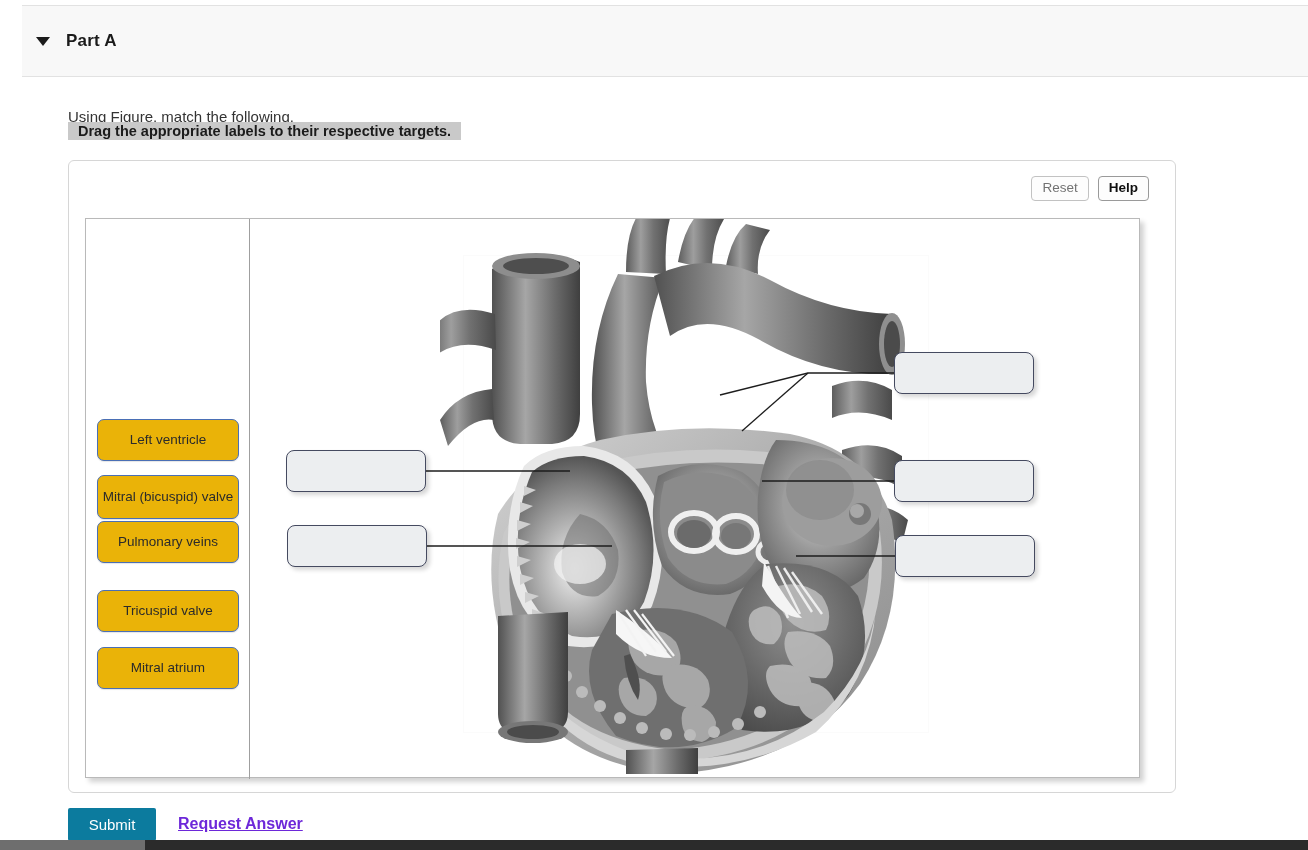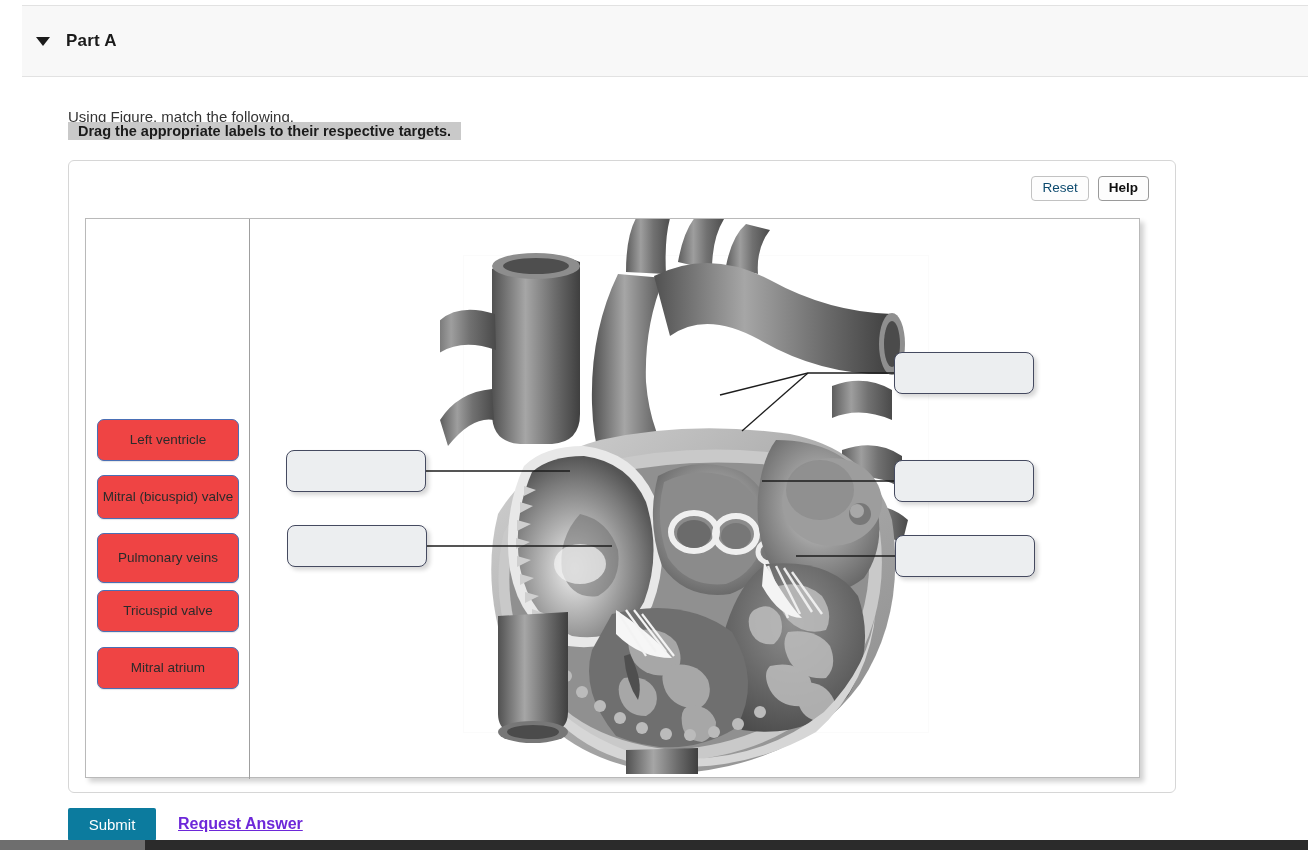--- a/index.html
+++ b/index.html
@@ -59,41 +59,41 @@
   .tool-btn {
     font-family: "Liberation Sans", sans-serif;
     font-size: 13.5px;
     padding: 3px 10px 4px 10px;
     border: 1px solid #b4b4b4;
     border-radius: 4px;
     background: #fdfdfd;
     cursor: pointer;
     line-height: 16px;
   }
-  .tool-btn.disabled { color: #0c4a6e; border-color: #c2c2c2; cursor: default; }
+  .tool-btn.disabled { color: #737373; border-color: #c2c2c2; cursor: default; }
   .tool-btn.active { color: #101010; font-weight: bold; border-color: #9a9a9a; }
 
   
   .drag-area {
     position: absolute; left: 16px; top: 57px;
     width: 1055px; height: 560px;
     background: #ffffff;
     border: 1px solid #b9b9b9;
     box-shadow: 4px 4px 5px rgba(0,0,0,0.18);
   }
   .bank-divider {
     position: absolute; left: 163px; top: 0; width: 1px; height: 560px;
     background: #9f9f9f;
   }
 
   
   .label-bank { position: absolute; left: 0; top: 0; width: 163px; height: 560px; }
   .drag-label {
     position: absolute; left: 11px; width: 142px;
-    background: #ef4444;
+    background: #eab308;
     border: 1px solid #4a6fb5;
     border-radius: 7px;
     color: #2b2b2b;
     font-size: 13.5px;
     display: flex; align-items: center; justify-content: center;
     text-align: center;
     cursor: move;
     line-height: 16px;
     box-shadow: 0 1px 1px rgba(0,0,0,0.10);
   }
@@ -164,21 +164,21 @@
     <div class="tool-row">
       <button class="tool-btn disabled">Reset</button>
       <button class="tool-btn active">Help</button>
     </div>
 
     <div class="drag-area">
 
       <div class="label-bank">
         <div class="drag-label" style="top:200px;height:42px">Left ventricle</div>
         <div class="drag-label" style="top:256px;height:44px">Mitral (bicuspid) valve</div>
-        <div class="drag-label" style="top:314px;height:50px">Pulmonary veins</div>
+        <div class="drag-label" style="top:302px;height:42px">Pulmonary veins</div>
         <div class="drag-label" style="top:371px;height:42px">Tricuspid valve</div>
         <div class="drag-label" style="top:428px;height:42px">Mitral atrium</div>
       </div>
 
       <div class="bank-divider"></div>
 
       <div class="figure-stage">
 
         <div class="figure-frame"></div>
 

